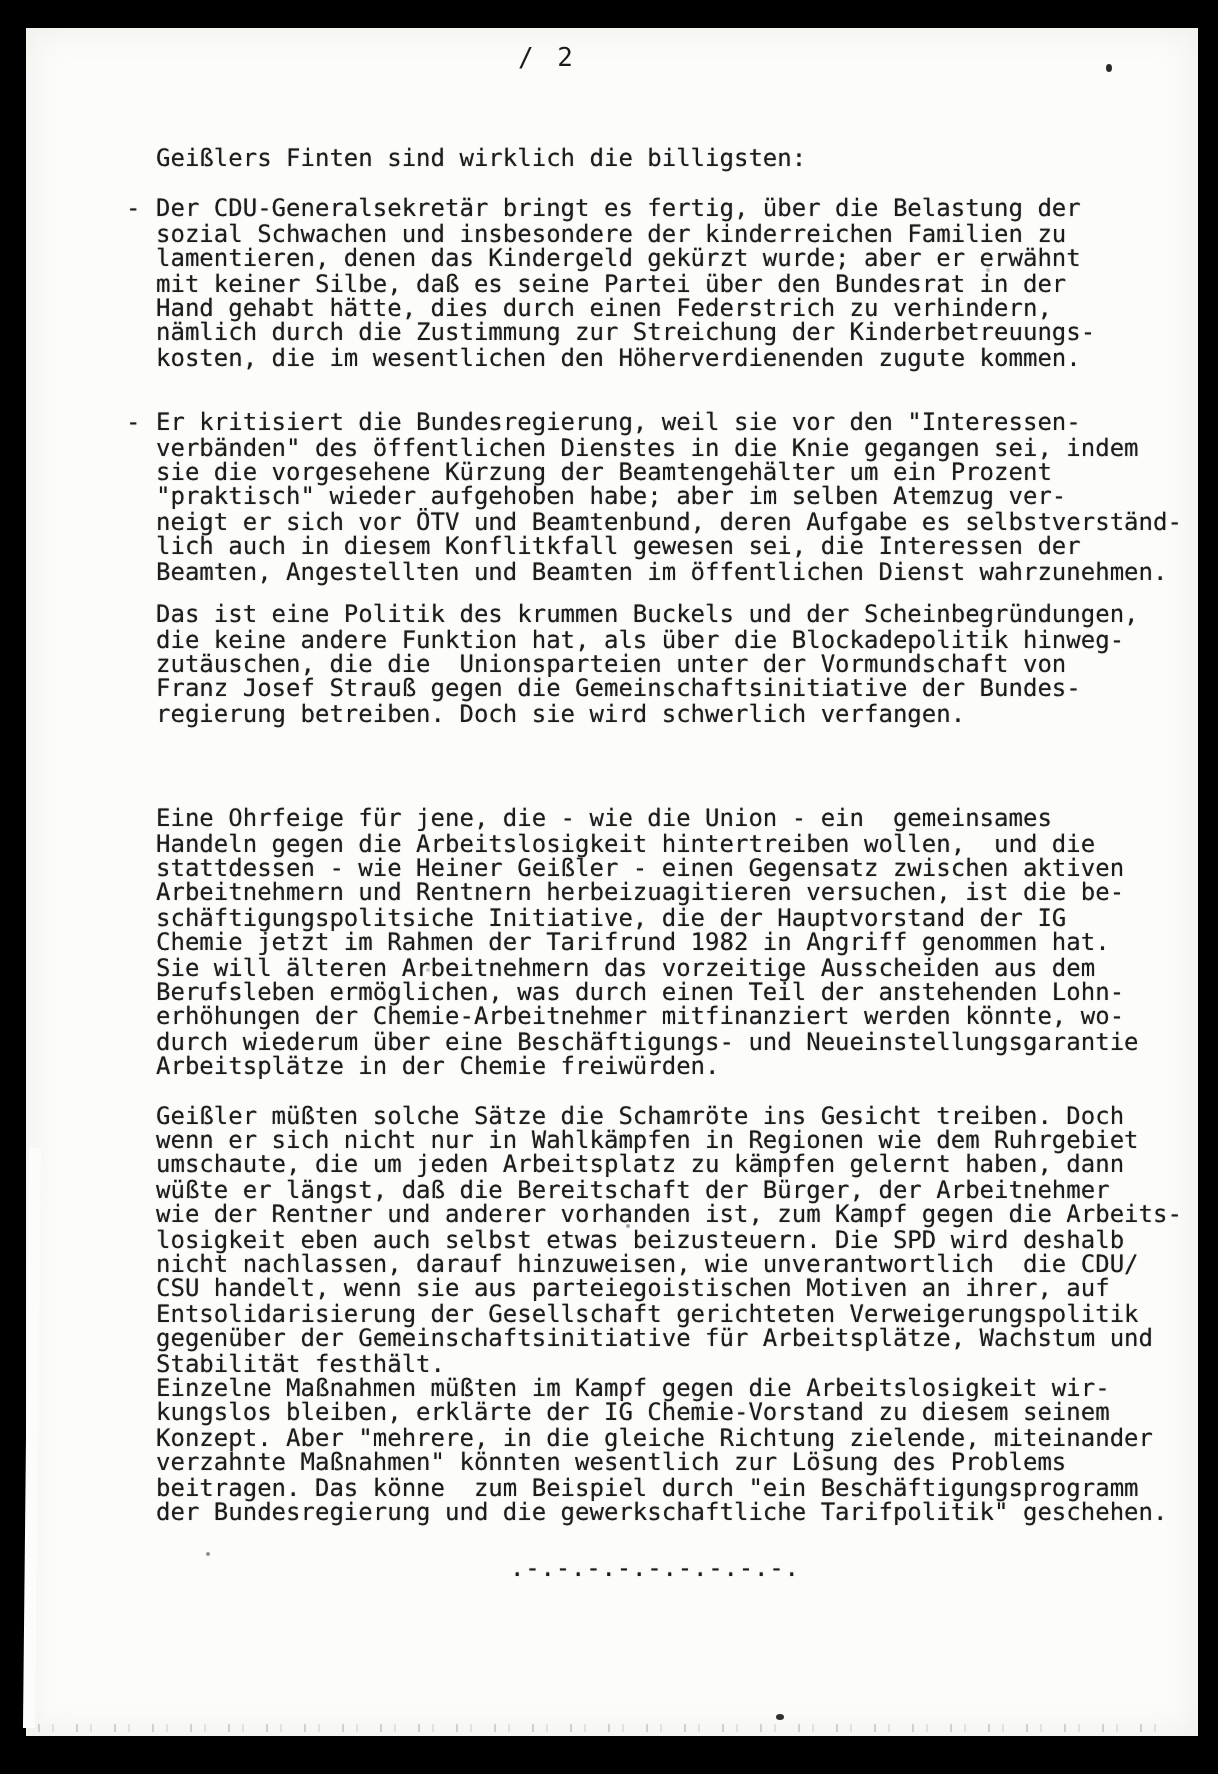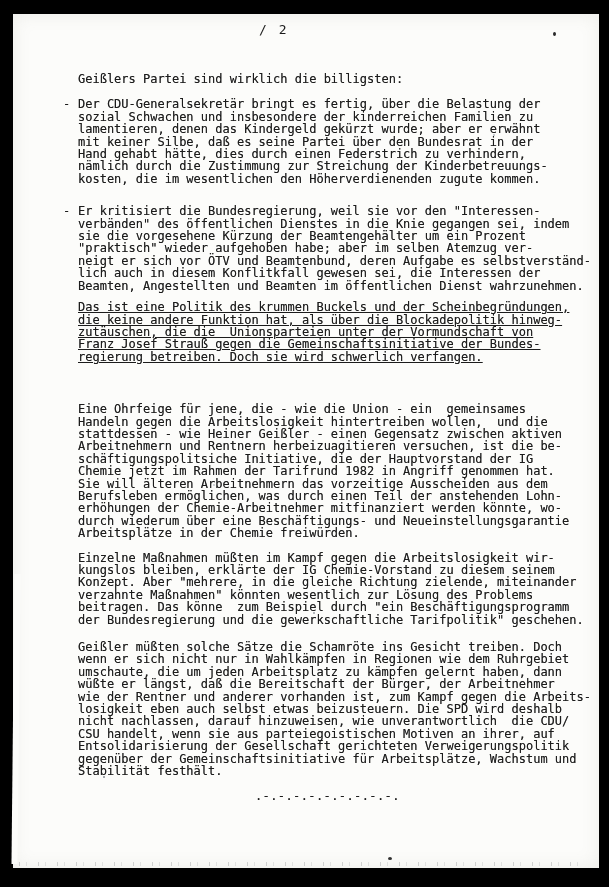--- a/index.html
+++ b/index.html
@@ -56,21 +56,21 @@
     margin: 0;
   }
   .bullet-item .dash {
     position: absolute;
     left: -15px; top: 0;
     white-space: pre;
   }
   .mb13 { margin-bottom: 13px; }
   .mb20 { margin-bottom: 20px; }
   .mb9  { margin-bottom: 9px; }
-  .mb11 { margin-bottom: 11px; text-decoration: underline; }
+  .mb11 { margin-bottom: 11px; }
   .mb12 { margin-bottom: 12px; margin-top: 40px; }
   .mb15 { margin-bottom: 15px; }
   .separator {
     margin-top: 12px;
     padding-left: 177px;
     white-space: pre;
     letter-spacing: 0.4px;
     color: #1c1c1c;
   }
   .speck {
@@ -92,21 +92,21 @@
 <body>
 
 <div class="viewport">
 
   <div class="page">
 
     <div class="page-number">/ 2</div>
 
     <div class="content">
 
-      <p class="para mb13">Geißlers Partei sind wirklich die billigsten:</p>
+      <p class="para mb13">Geißlers Finten sind wirklich die billigsten:</p>
 
       <div class="bullet-item mb20">
         <span class="dash">-</span>
         <p class="para">Der CDU-Generalsekretär bringt es fertig, über die Belastung der
 sozial Schwachen und insbesondere der kinderreichen Familien zu
 lamentieren, denen das Kindergeld gekürzt wurde; aber er erwähnt
 mit keiner Silbe, daß es seine Partei über den Bundesrat in der
 Hand gehabt hätte, dies durch einen Federstrich zu verhindern,
 nämlich durch die Zustimmung zur Streichung der Kinderbetreuungs-
 kosten, die im wesentlichen den Höherverdienenden zugute kommen.</p>
@@ -134,38 +134,38 @@
 stattdessen - wie Heiner Geißler - einen Gegensatz zwischen aktiven
 Arbeitnehmern und Rentnern herbeizuagitieren versuchen, ist die be-
 schäftigungspolitsiche Initiative, die der Hauptvorstand der IG
 Chemie jetzt im Rahmen der Tarifrund 1982 in Angriff genommen hat.
 Sie will älteren Arbeitnehmern das vorzeitige Ausscheiden aus dem
 Berufsleben ermöglichen, was durch einen Teil der anstehenden Lohn-
 erhöhungen der Chemie-Arbeitnehmer mitfinanziert werden könnte, wo-
 durch wiederum über eine Beschäftigungs- und Neueinstellungsgarantie
 Arbeitsplätze in der Chemie freiwürden.</p>
 
-      <p class="para mb15">Einzelne Maßnahmen müßten im Kampf gegen die Arbeitslosigkeit wir-
-kungslos bleiben, erklärte der IG Chemie-Vorstand zu diesem seinem
-Konzept. Aber "mehrere, in die gleiche Richtung zielende, miteinander
-verzahnte Maßnahmen" könnten wesentlich zur Lösung des Problems
-beitragen. Das könne  zum Beispiel durch "ein Beschäftigungsprogramm
-der Bundesregierung und die gewerkschaftliche Tarifpolitik" geschehen.</p>
-
       <p class="para">Geißler müßten solche Sätze die Schamröte ins Gesicht treiben. Doch
 wenn er sich nicht nur in Wahlkämpfen in Regionen wie dem Ruhrgebiet
 umschaute, die um jeden Arbeitsplatz zu kämpfen gelernt haben, dann
 wüßte er längst, daß die Bereitschaft der Bürger, der Arbeitnehmer
 wie der Rentner und anderer vorhanden ist, zum Kampf gegen die Arbeits-
 losigkeit eben auch selbst etwas beizusteuern. Die SPD wird deshalb
 nicht nachlassen, darauf hinzuweisen, wie unverantwortlich  die CDU/
 CSU handelt, wenn sie aus parteiegoistischen Motiven an ihrer, auf
 Entsolidarisierung der Gesellschaft gerichteten Verweigerungspolitik
 gegenüber der Gemeinschaftsinitiative für Arbeitsplätze, Wachstum und
 Stabilität festhält.</p>
+
+      <p class="para mb15">Einzelne Maßnahmen müßten im Kampf gegen die Arbeitslosigkeit wir-
+kungslos bleiben, erklärte der IG Chemie-Vorstand zu diesem seinem
+Konzept. Aber "mehrere, in die gleiche Richtung zielende, miteinander
+verzahnte Maßnahmen" könnten wesentlich zur Lösung des Problems
+beitragen. Das könne  zum Beispiel durch "ein Beschäftigungsprogramm
+der Bundesregierung und die gewerkschaftliche Tarifpolitik" geschehen.</p>
 
       <div class="separator">.-.-.-.-.-.-.-.-.-.</div>
 
     </div>
 
     <span class="speck" style="left:540px; top:18px; width:3px; height:4px; background:#2a2a2a;"></span>
     <span class="speck" style="left:375px; top:843px; width:4px; height:3px; background:#303030;"></span>
     <span class="speck" style="left:90px; top:762px; width:2px; height:2px; background:#8a8f96;"></span>
     <span class="speck" style="left:300px; top:598px; width:2px; height:2px; background:#9aa0a6;"></span>
     <span class="speck" style="left:480px; top:120px; width:2px; height:2px; background:#b9bec4;"></span>

